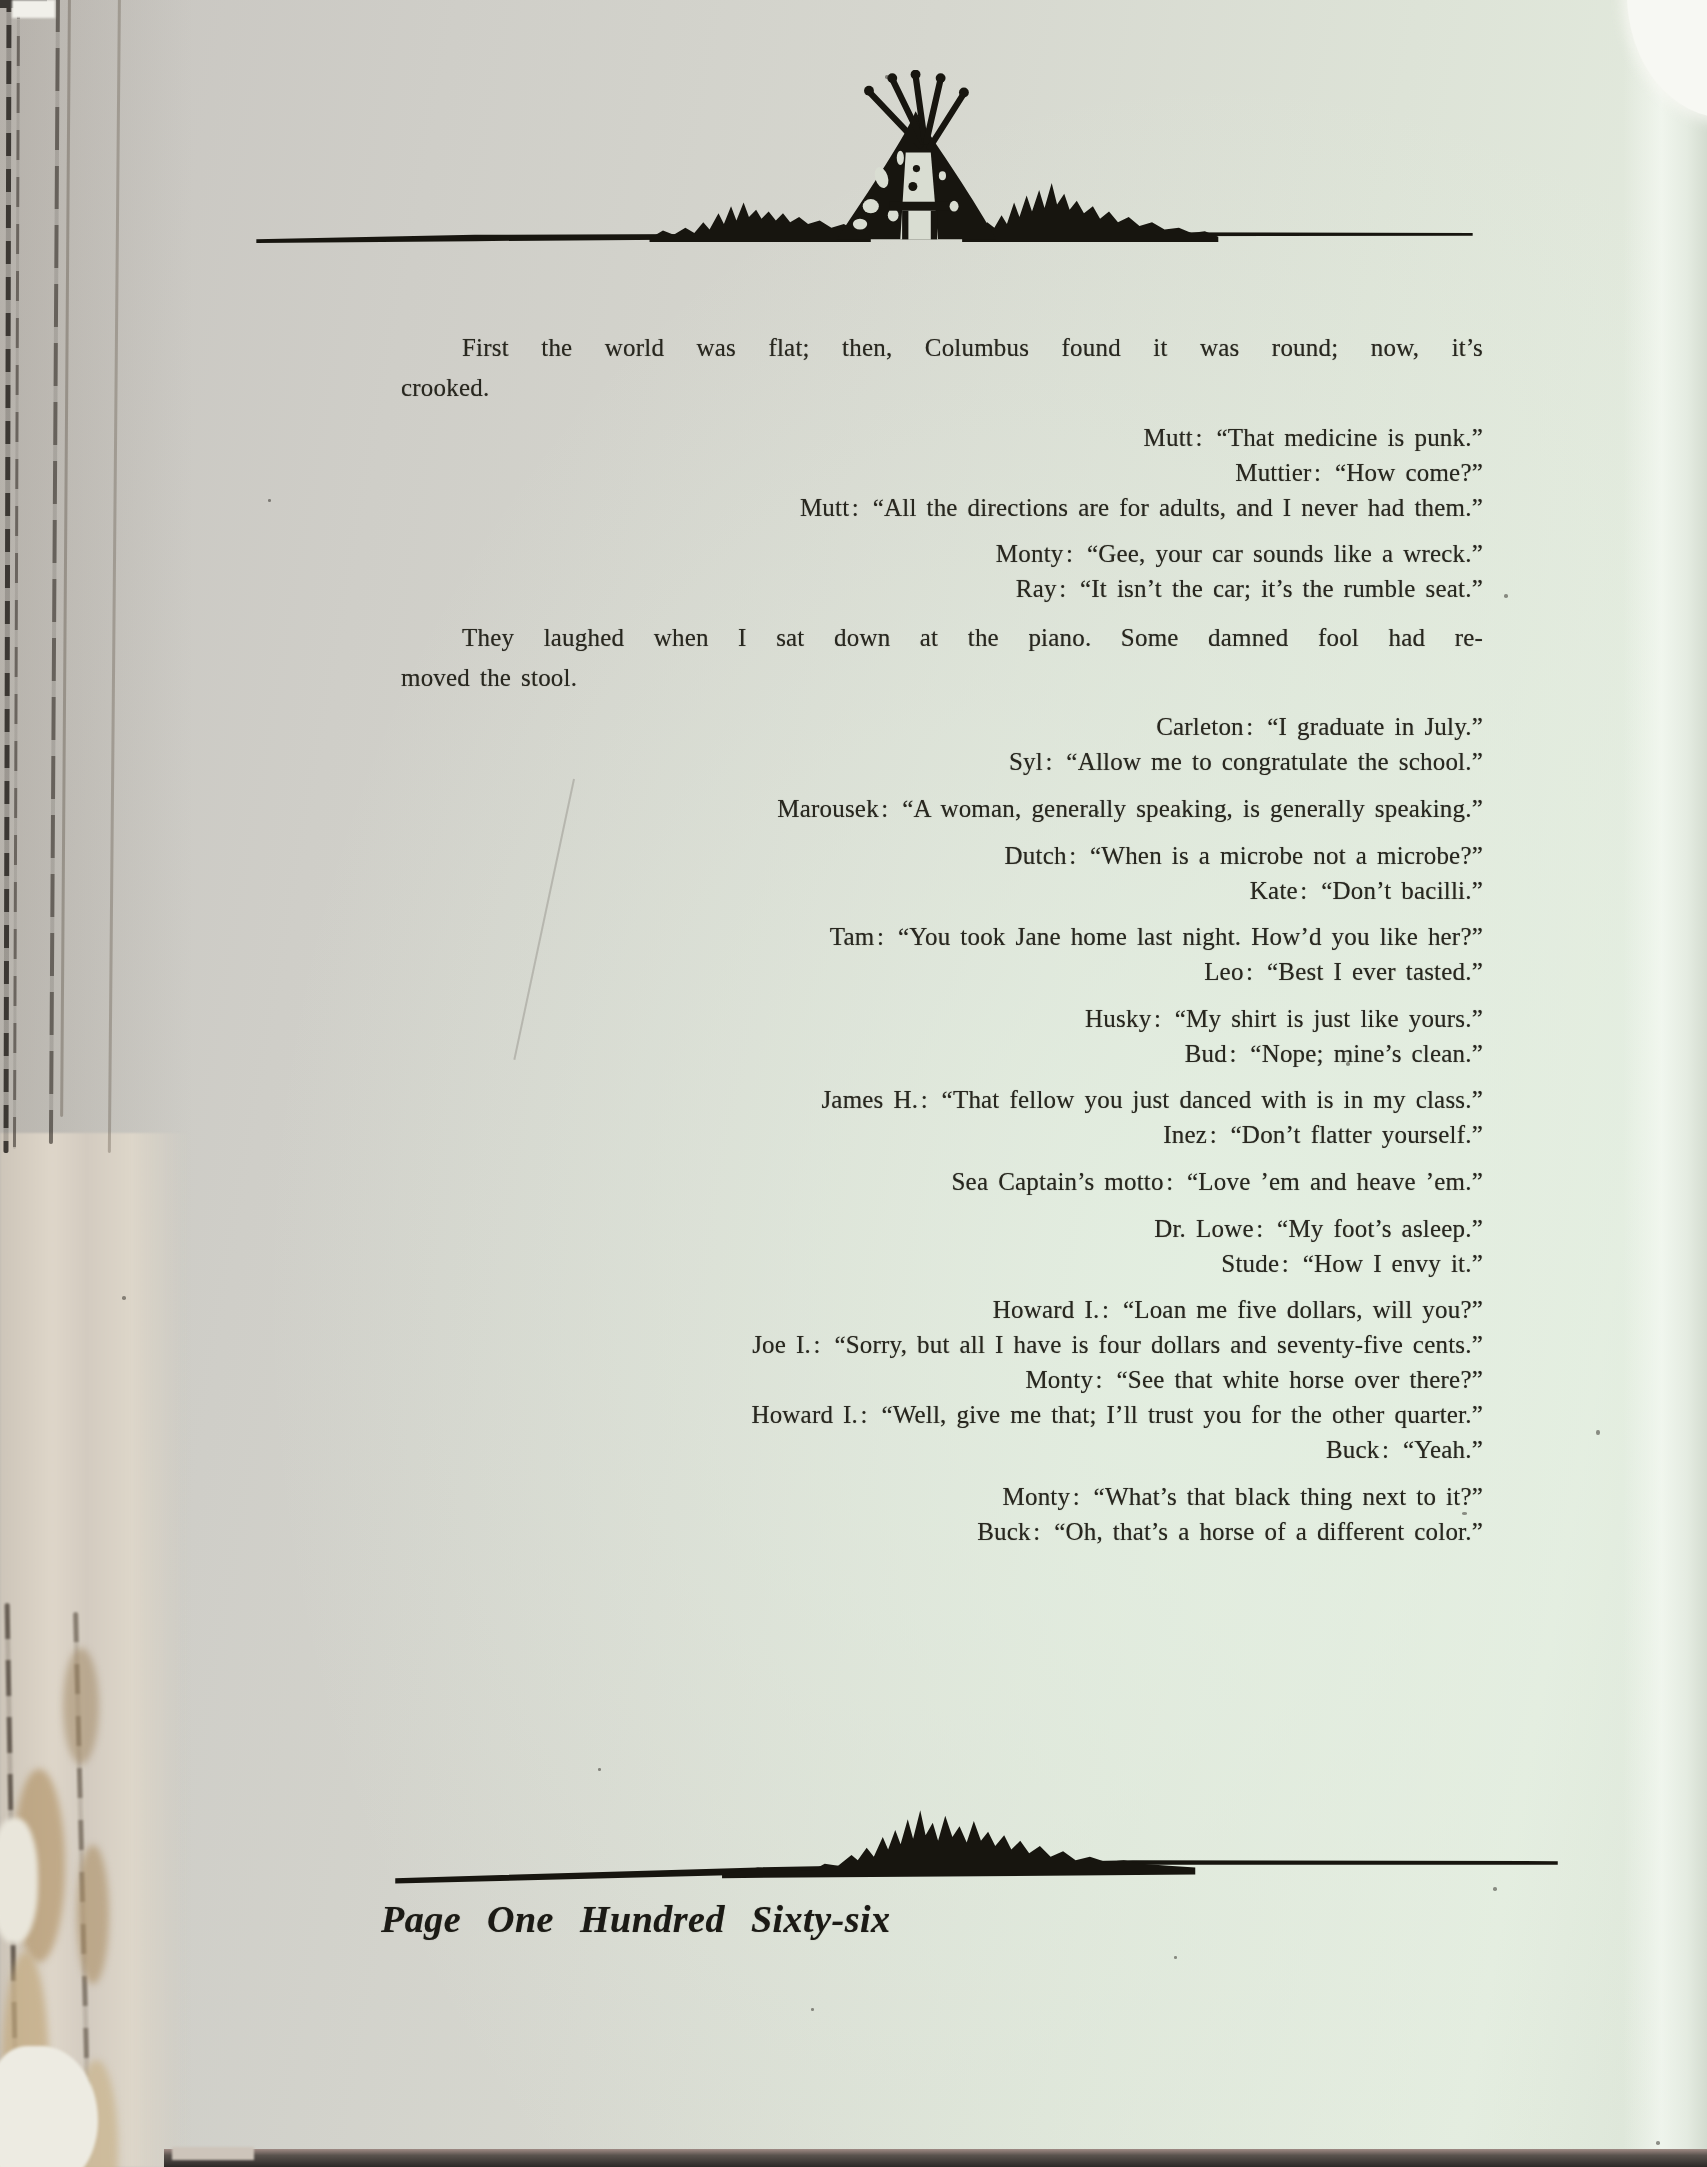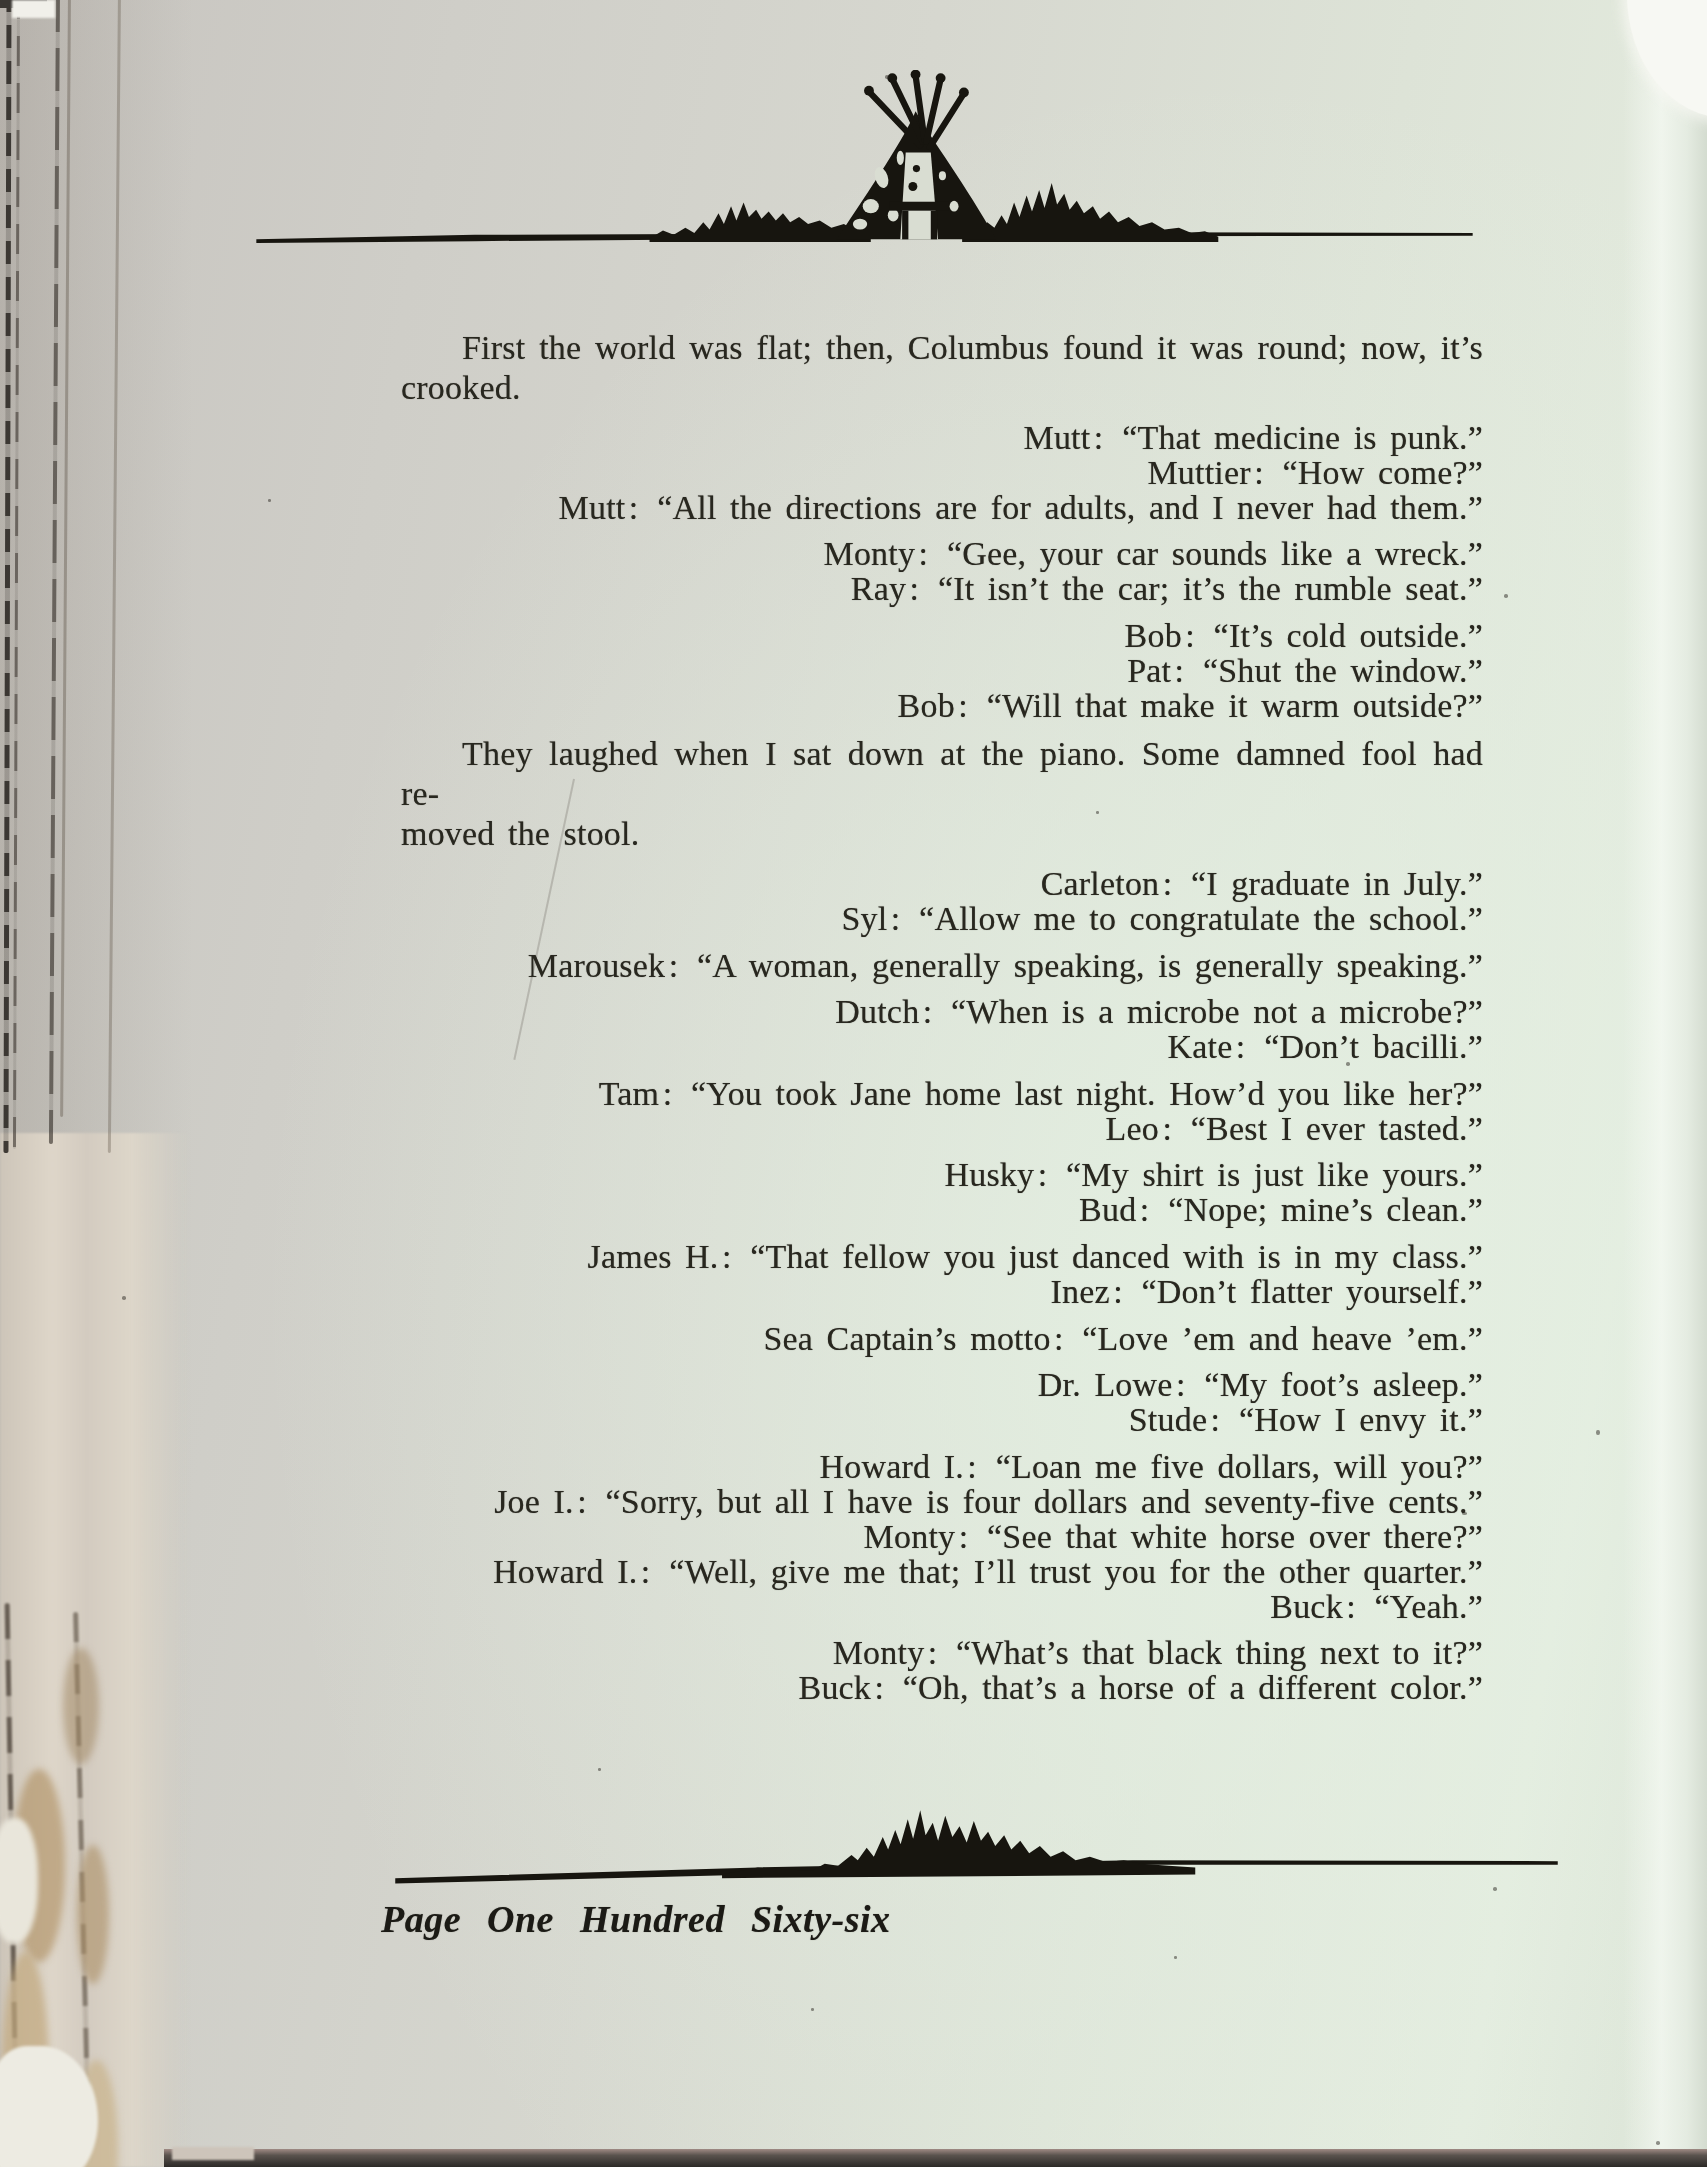--- a/index.html
+++ b/index.html
@@ -51,21 +51,21 @@
   
   .speck{position:absolute;border-radius:50%;background:rgba(45,42,36,.5);}
   .scratch{position:absolute;left:573px;top:779px;width:1.8px;height:287px;background:rgba(100,95,85,.28);transform:rotate(12deg);transform-origin:top;}
   
   .ornament{position:absolute;}
   #header-ornament{left:242px;top:70px;width:1245px;height:190px;}
   #footer-ornament{left:381px;top:1796px;width:1191px;height:100px;}
   
   #text-flow{
     position:absolute;left:401px;top:328px;width:1082px;
-    font-size:34px;color:#28271f;letter-spacing:0.2px;word-spacing:.14em;
+    font-size:25px;color:#28271f;letter-spacing:0.2px;word-spacing:.14em;
     text-shadow:0 0 0.9px rgba(40,39,31,.55);
   }
   .para{margin:0 0 11.6px 0;}
   .pline{display:block;line-height:40px;}
   .pline.first{text-indent:61px;text-align:justify;text-align-last:justify;}
   .joke{margin:0 0 11.6px 0;line-height:35px;text-align:right;}
   .dline{padding-left:60px;}
   .colon{margin-left:.1em;margin-right:.55em;}
   #page-footer{
     position:absolute;left:381px;top:1897px;
@@ -156,25 +156,20 @@
       </p>
       <div class="joke">
         <div class="dline"><span class="spk">Mutt</span><span class="colon">:</span><span class="quote">“That medicine is punk.”</span></div>
         <div class="dline"><span class="spk">Muttier</span><span class="colon">:</span><span class="quote">“How come?”</span></div>
         <div class="dline"><span class="spk">Mutt</span><span class="colon">:</span><span class="quote">“All the directions are for adults, and I never had them.”</span></div>
       </div>
       <div class="joke">
         <div class="dline"><span class="spk">Monty</span><span class="colon">:</span><span class="quote">“Gee, your car sounds like a wreck.”</span></div>
         <div class="dline"><span class="spk">Ray</span><span class="colon">:</span><span class="quote">“It isn’t the car; it’s the rumble seat.”</span></div>
       </div>
-      <div class="joke">
-        <div class="dline"><span class="spk">Bob</span><span class="colon">:</span><span class="quote">“It’s cold outside.”</span></div>
-        <div class="dline"><span class="spk">Pat</span><span class="colon">:</span><span class="quote">“Shut the window.”</span></div>
-        <div class="dline"><span class="spk">Bob</span><span class="colon">:</span><span class="quote">“Will that make it warm outside?”</span></div>
-      </div>
       <p class="para">
         <span class="pline first">They laughed when I sat down at the piano.  Some damned fool had  re-</span>
         <span class="pline">moved the stool.</span>
       </p>
       <div class="joke">
         <div class="dline"><span class="spk">Carleton</span><span class="colon">:</span><span class="quote">“I graduate in July.”</span></div>
         <div class="dline"><span class="spk">Syl</span><span class="colon">:</span><span class="quote">“Allow me to congratulate the school.”</span></div>
       </div>
       <div class="joke">
         <div class="dline"><span class="spk">Marousek</span><span class="colon">:</span><span class="quote">“A woman, generally speaking, is generally speaking.”</span></div>

